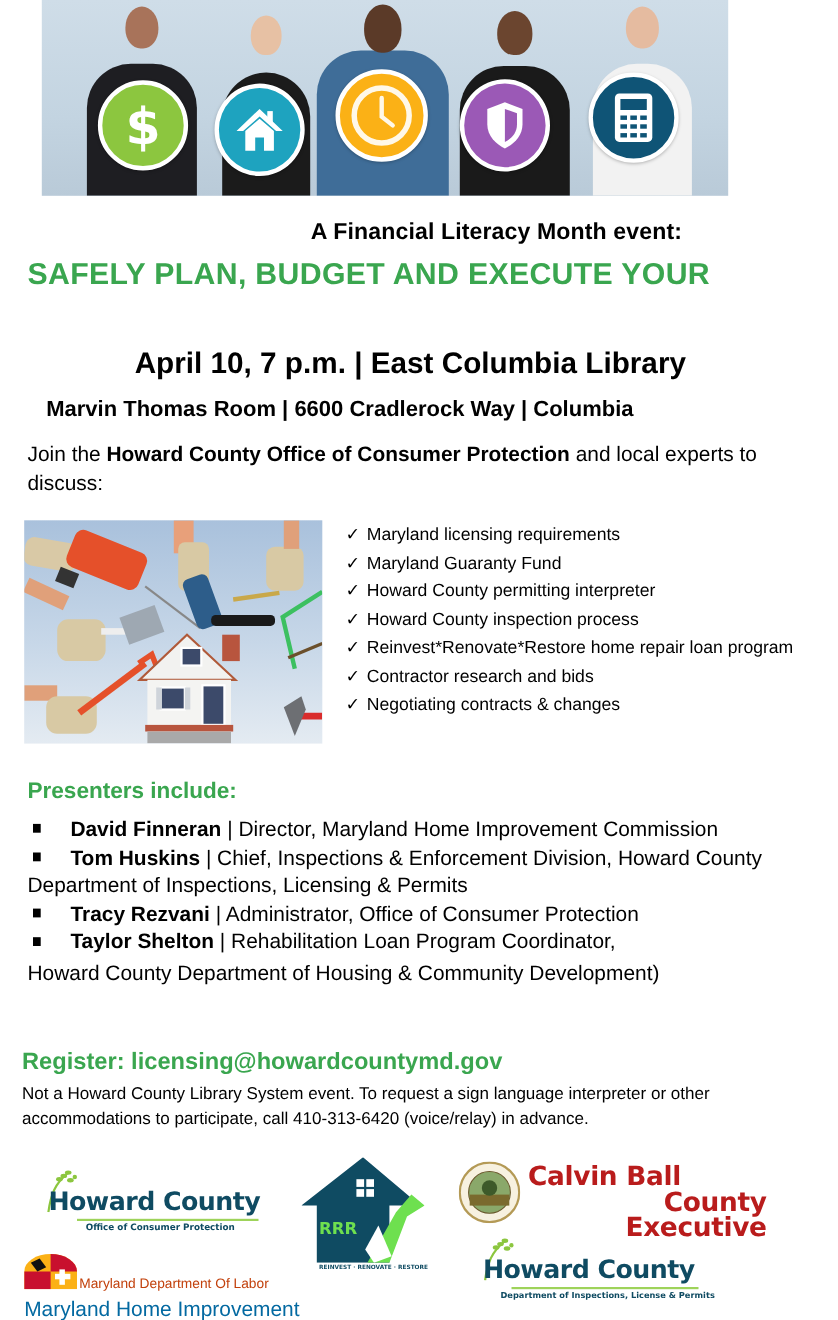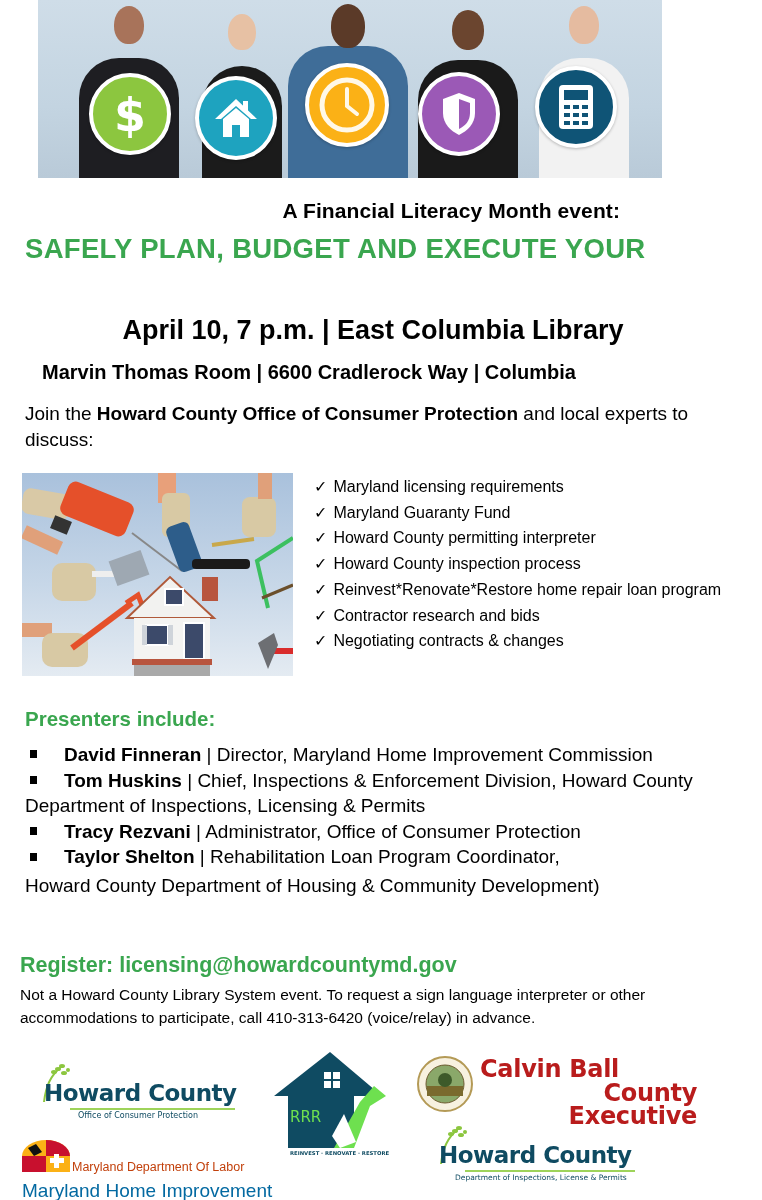--- a/index.html
+++ b/index.html
@@ -81,21 +81,21 @@
     font-weight: bold; font-size: 21.5px;
   }
   .disclaimer {
     position: absolute; left: 20px; top: 983px; width: 720px;
     font-size: 15.5px; line-height: 23px;
   }
 
   
   .logo { position: absolute; }
   .hc-word { color: #0f4b62; font-weight: bold; font-family: "DejaVu Sans", sans-serif; letter-spacing: -0.5px; }
-  .hc-sub { color: #0f4b62; font-weight: normal; font-family: "DejaVu Sans", sans-serif; }
+  .hc-sub { color: #0f4b62; font-weight: bold; font-family: "DejaVu Sans", sans-serif; }
   .hc-rule { height: 2px; background: #9ed35a; }
   .ce-text { font-family: "DejaVu Sans", sans-serif; font-weight: bold; font-size: 24px; line-height: 23px; color: #b91c1c; letter-spacing: -0.3px; text-align: right; }
   .md-small { font-size: 12.5px; color: #c2410c; }
   .md-big { font-size: 19px; color: #0369a1; }
 </style>
 </head>
 <body>
 
 <div class="banner">
 
@@ -262,21 +262,21 @@
 <div class="logo" style="left:274px;top:1052px;width:112px;height:110px;">
   <svg width="112" height="96" viewBox="0 0 112 96">
     <polygon points="56,0 0,44 14,44 14,96 80,96 80,44 108,44" fill="#0f4b62"></polygon>
     <rect x="50" y="20" width="7" height="7" fill="#fff"></rect>
       <rect x="59" y="20" width="7" height="7" fill="#fff"></rect>
     <rect x="50" y="29" width="7" height="7" fill="#fff"></rect>
       <rect x="59" y="29" width="7" height="7" fill="#fff"></rect>
     <path d="M100 34 L112 44 L96 54 L80 96 L60 96 L86 50 Z" fill="#6ee04f"></path>
     <path d="M70 62 L82 90 L66 96 L58 84 Z" fill="#fff"></path>
   </svg>
-  <div style="position:absolute;left:16px;top:56px;font-family:'DejaVu Sans',sans-serif;font-weight:normal;font-size:15px;color:#6ee04f;">RRR</div>
+  <div style="position:absolute;left:16px;top:56px;font-family:'DejaVu Sans',sans-serif;font-weight:bold;font-size:15px;color:#6ee04f;">RRR</div>
   <div style="position:absolute;left:16px;top:98px;font-family:'DejaVu Sans',sans-serif;font-weight:bold;font-size:5.3px;color:#0f4b62;white-space:nowrap;">REINVEST · RENOVATE · RESTORE</div>
 </div>
 
 <div class="logo" style="left:417px;top:1056px;width:280px;height:56px;">
   <svg width="56" height="56" viewBox="0 0 56 56" style="position:absolute;left:0;top:0;">
     <circle cx="28" cy="28" r="27" fill="#f7f1e0" stroke="#b49a56" stroke-width="2"></circle>
     <circle cx="28" cy="28" r="19" fill="#8aa86a" stroke="#6b5a2e" stroke-width="1"></circle>
     <rect x="10" y="30" width="36" height="10" fill="#7a6a2e"></rect>
     <circle cx="28" cy="24" r="7" fill="#3d5a2a"></circle>
   </svg>

